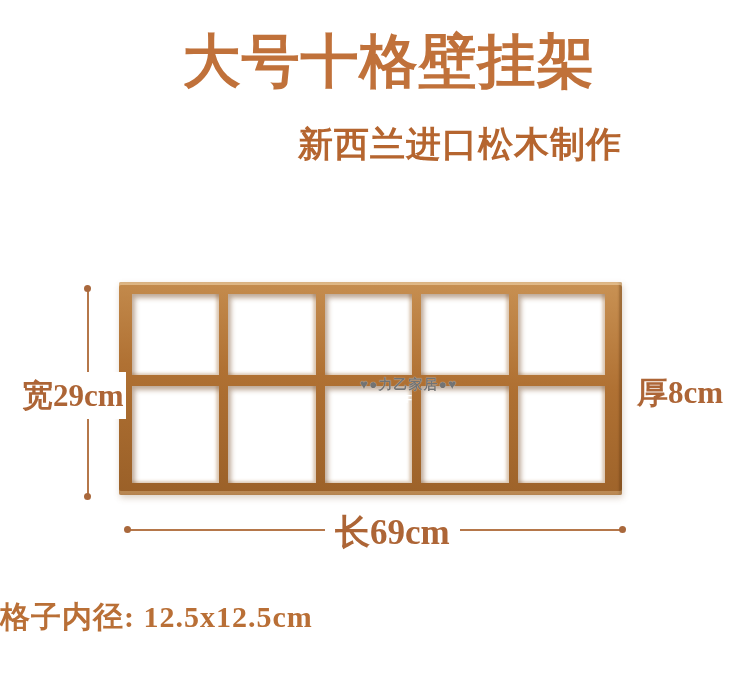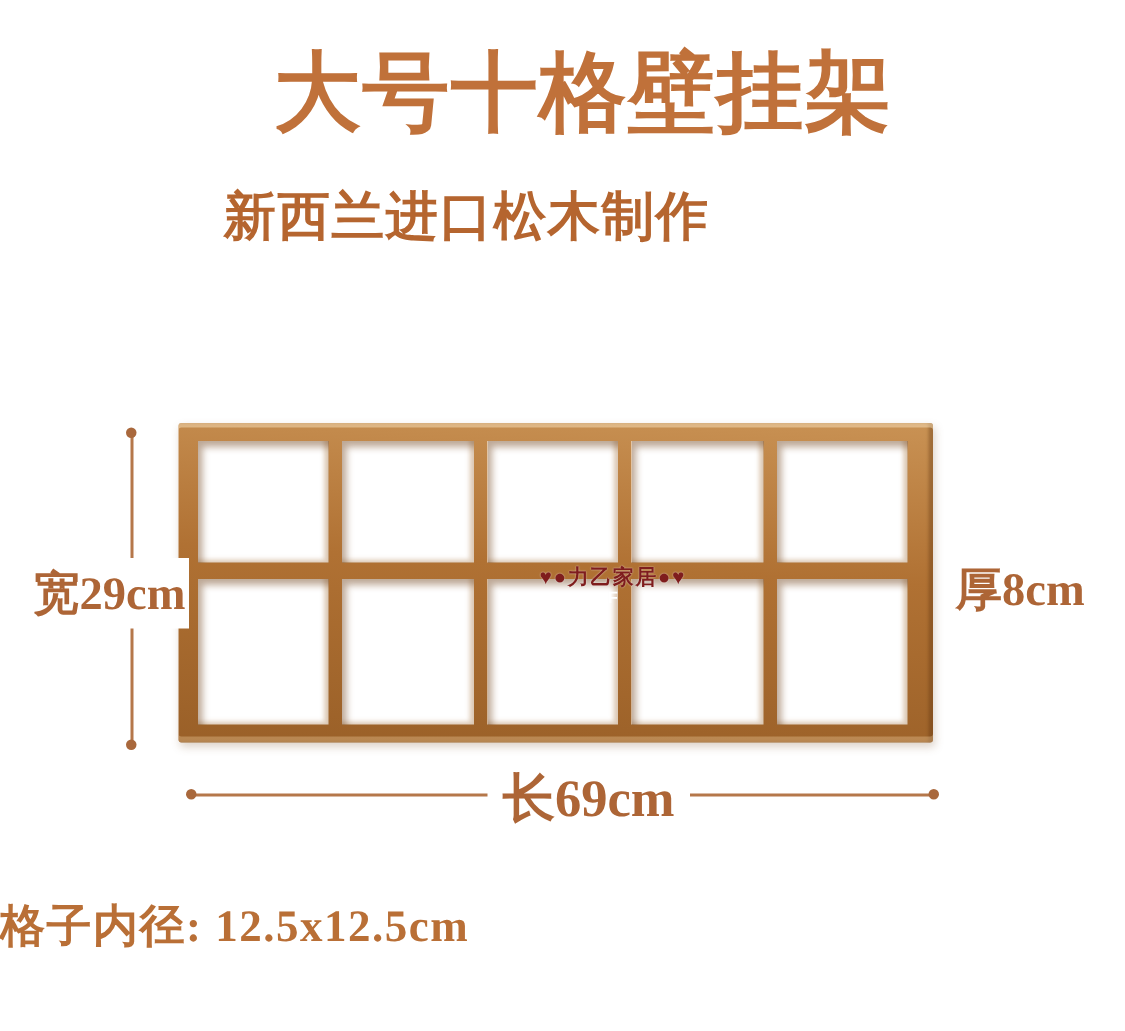--- a/index.html
+++ b/index.html
@@ -14,21 +14,21 @@
   .title{
     position:absolute;top:24px;left:0;width:682px;
     text-align:center;
     font-size:58px;font-weight:bold;line-height:1.3;
     color:var(--title_text,#c0713a);
     letter-spacing:1px;
     margin-left:48px;
   }
   .subtitle{
     position:absolute;top:124px;left:0;width:622px;
-    text-align:center;
+    text-align:right;
     font-size:35px;font-weight:bold;line-height:1.2;
     color:var(--subtitle_text,#b5652f);
     letter-spacing:1px;
   }
   
   .shelf{
     position:absolute;left:119px;top:282px;
     width:503px;height:213px;
     box-sizing:border-box;
     padding:12px 17px 12px 13px;
@@ -45,21 +45,21 @@
                inset -3px 0 2px rgba(90,50,15,.35),
                1px 3px 6px rgba(120,80,40,.25);
   }
   .cell{
     background:#fff;
     box-shadow:inset 3px 4px 5px rgba(110,65,25,.45),
                inset -3px -2px 3px rgba(165,115,60,.35);
   }
   .watermark{
     position:absolute;left:346px;top:377px;width:125px;
-    text-align:center;color:#7f1d1d;
+    text-align:center;color:#737373;
     font-size:14px;font-weight:bold;letter-spacing:1px;
     font-family:"Liberation Sans","DejaVu Sans",sans-serif;
     z-index:3;line-height:1;text-shadow:0 0 1px rgba(255,255,255,.8);
   }
   .watermark-sub{
     position:absolute;left:346px;top:394px;width:125px;
     text-align:center;color:#ffffff;
     font-size:11px;font-weight:bold;z-index:3;line-height:1;
     font-family:"Liberation Sans","DejaVu Sans",sans-serif;
   }

